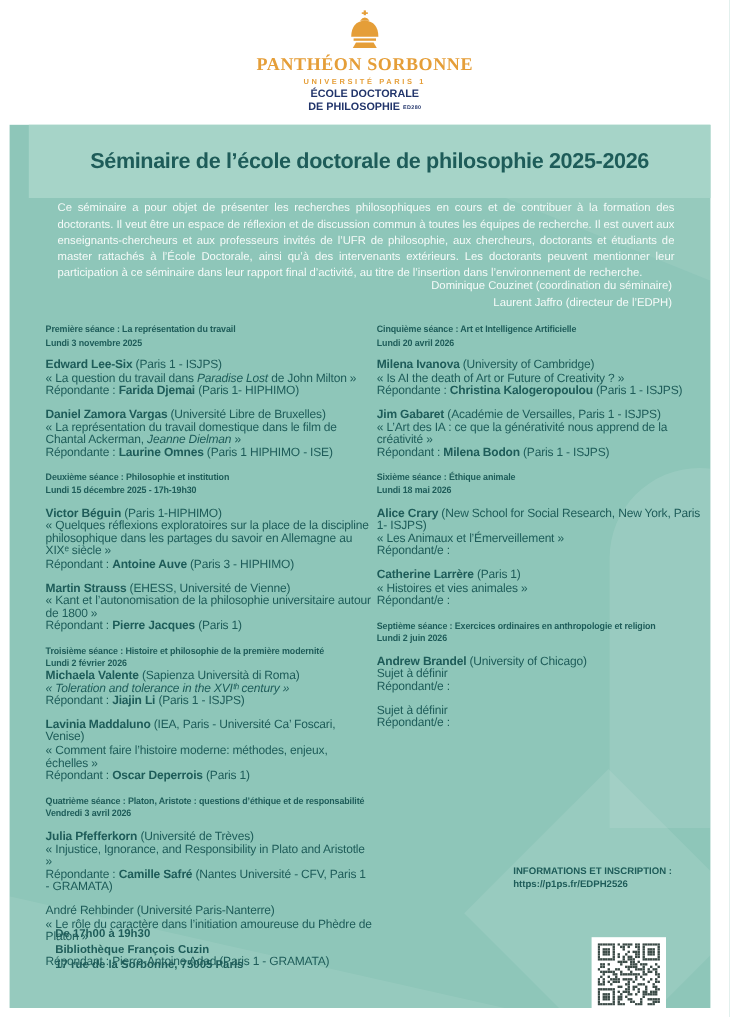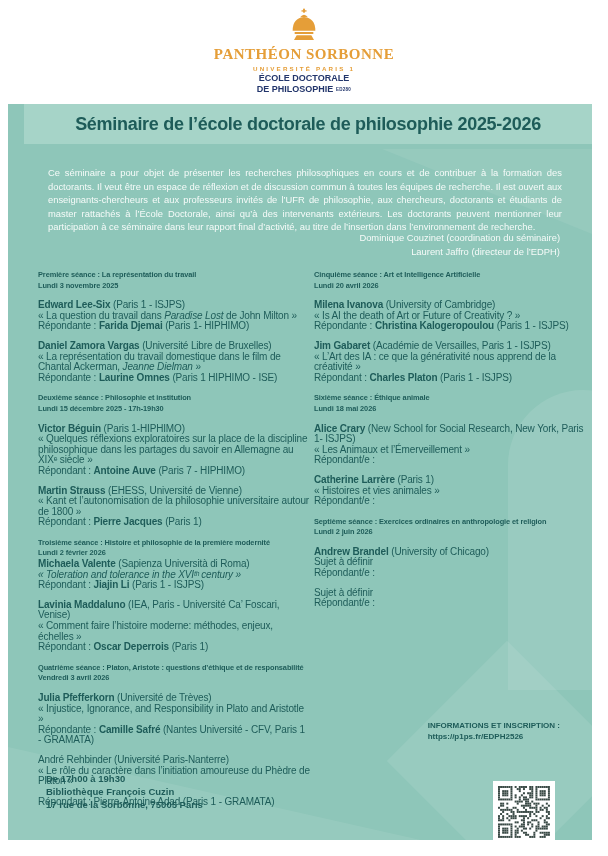--- a/index.html
+++ b/index.html
@@ -23,21 +23,21 @@
   .poster-bg{position:absolute;inset:0;overflow:hidden;z-index:0;}
   .deco-arch{position:absolute;left:500px;top:286px;width:150px;height:300px;
              background:rgba(255,255,255,.10);border-radius:75px 75px 0 0;}
   .deco-tri{position:absolute;right:0;top:45px;width:210px;height:85px;
             background:rgba(255,255,255,.07);clip-path:polygon(100% 0,100% 100%,0 0);}
   .deco-band{position:absolute;left:-80px;top:625px;width:760px;height:320px;
              background:rgba(255,255,255,.08);transform:rotate(12.7deg);transform-origin:0 0;}
   .deco-diamond{position:absolute;left:414px;top:572px;width:170px;height:170px;
                 background:rgba(255,255,255,.09);transform:rotate(45deg);}
 
-  .title-band{position:absolute;z-index:1;left:16px;top:0;right:0;height:40px;
+  .title-band{position:absolute;z-index:1;left:16px;top:0;right:0;height:61px;
               background:var(--band);display:flex;align-items:center;justify-content:center;}
   .poster-title{font-size:18px;font-weight:bold;letter-spacing:-.3px;color:var(--dark);}
 
   .intro{position:absolute;z-index:1;left:40px;top:53px;width:514px;
          color:var(--white_text);font-size:9.4px;line-height:13.4px;text-align:justify;}
   .credits{position:absolute;z-index:1;right:32px;top:127px;text-align:right;
            color:var(--white_text);font-size:9.4px;line-height:13.5px;}
 
   .col{position:absolute;z-index:1;top:166px;width:272px;}
   .col-left{left:30px;} .col-right{left:306px;}
@@ -118,21 +118,21 @@
             <div class="talk-line"><span class="seg-n">« La représentation du travail domestique dans le film de Chantal Ackerman, </span><span class="seg-i">Jeanne Dielman</span><span class="seg-n"> »</span></div>
             <div class="talk-line"><span class="seg-n">Répondante : </span><span class="seg-b">Laurine Omnes </span><span class="seg-n">(Paris 1 HIPHIMO - ISE)</span></div>
           </div>
         </div>
         <div class="session">
           <div class="session-heading">Deuxième séance : Philosophie et institution</div>
           <div class="session-date">Lundi 15 décembre 2025 - 17h-19h30</div>
           <div class="talk">
             <div class="talk-line"><span class="seg-b">Victor Béguin </span><span class="seg-n">(Paris 1-HIPHIMO)</span></div>
             <div class="talk-line"><span class="seg-n">« Quelques réflexions exploratoires sur la place de la discipline philosophique dans les partages du savoir en Allemagne au XIXᵉ siècle »</span></div>
-            <div class="talk-line"><span class="seg-n">Répondant : </span><span class="seg-b">Antoine Auve </span><span class="seg-n">(Paris 7 - HIPHIMO)</span></div>
+            <div class="talk-line"><span class="seg-n">Répondant : </span><span class="seg-b">Antoine Auve </span><span class="seg-n">(Paris 3 - HIPHIMO)</span></div>
           </div>
           <div class="talk">
             <div class="talk-line"><span class="seg-b">Martin Strauss </span><span class="seg-n">(EHESS, Université de Vienne)</span></div>
             <div class="talk-line"><span class="seg-n">« Kant et l’autonomisation de la philosophie universitaire autour de 1800 »</span></div>
             <div class="talk-line"><span class="seg-n">Répondant : </span><span class="seg-b">Pierre Jacques </span><span class="seg-n">(Paris 1)</span></div>
           </div>
         </div>
         <div class="session">
           <div class="session-heading">Troisième séance : Histoire et philosophie de la première modernité</div>
           <div class="session-date">Lundi 2 février 2026</div>
@@ -168,21 +168,21 @@
           <div class="session-heading">Cinquième séance : Art et Intelligence Artificielle</div>
           <div class="session-date">Lundi 20 avril 2026</div>
           <div class="talk">
             <div class="talk-line"><span class="seg-b">Milena Ivanova </span><span class="seg-n">(University of Cambridge)</span></div>
             <div class="talk-line"><span class="seg-n">« Is AI the death of Art or Future of Creativity ? »</span></div>
             <div class="talk-line"><span class="seg-n">Répondante : </span><span class="seg-b">Christina Kalogeropoulou </span><span class="seg-n">(Paris 1 - ISJPS)</span></div>
           </div>
           <div class="talk">
             <div class="talk-line"><span class="seg-b">Jim Gabaret </span><span class="seg-n">(Académie de Versailles, Paris 1 - ISJPS)</span></div>
             <div class="talk-line"><span class="seg-n">« L’Art des IA : ce que la générativité nous apprend de la créativité »</span></div>
-            <div class="talk-line"><span class="seg-n">Répondant : </span><span class="seg-b">Charles Platon </span><span class="seg-n">(Paris 1 - ISJPS)</span></div>
+            <div class="talk-line"><span class="seg-n">Répondant : </span><span class="seg-b">Milena Bodon </span><span class="seg-n">(Paris 1 - ISJPS)</span></div>
           </div>
         </div>
         <div class="session">
           <div class="session-heading">Sixième séance : Éthique animale</div>
           <div class="session-date">Lundi 18 mai 2026</div>
           <div class="talk">
             <div class="talk-line"><span class="seg-b">Alice Crary </span><span class="seg-n">(New School for Social Research, New York, Paris 1- ISJPS)</span></div>
             <div class="talk-line"><span class="seg-n">« Les Animaux et l’Émerveillement »</span></div>
             <div class="talk-line"><span class="seg-n">Répondant/e :</span></div>
           </div>

